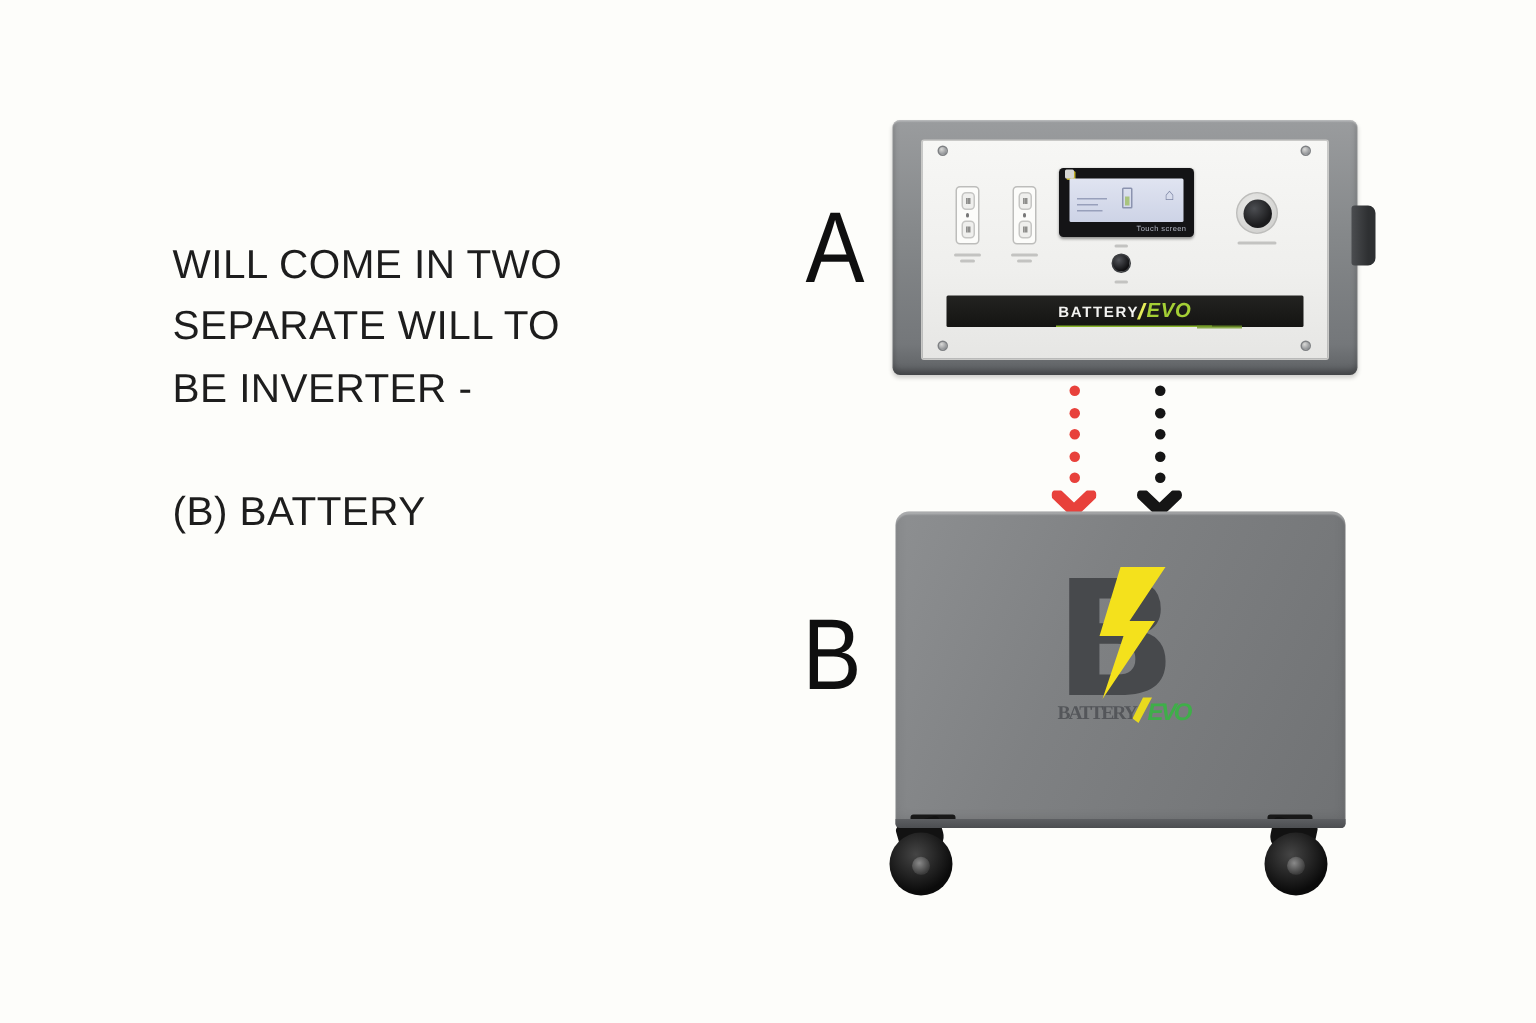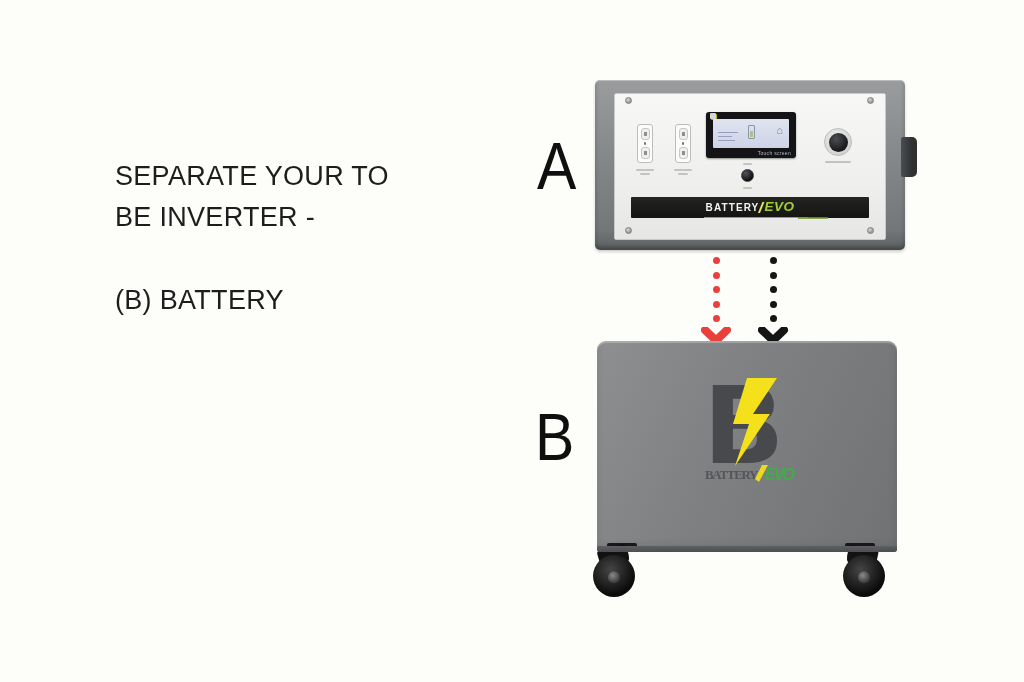--- a/index.html
+++ b/index.html
@@ -174,21 +174,22 @@
     background:radial-gradient(circle at 40% 35%, #8a8a8a, #3c3c3c 70%);
     left:50%; top:50%; transform:translate(-50%,-40%);
   }
 </style>
 </head>
 <body>
 
 <div class="stage">
 
   <div class="intro">
-    <div>SEPARATE YOUR TO</div>
+    <div>WILL COME IN TWO</div>
+    <div>SEPARATE WILL TO</div>
     <div>BE INVERTER -</div>
     <div class="part-line">(B) BATTERY</div>
   </div>
 
   <div class="big-letter letter-a">A</div>
   <div class="big-letter letter-b">B</div>
 
   <div class="inverter">
     <div class="inv-panel">
       <div class="screw tl"></div>

